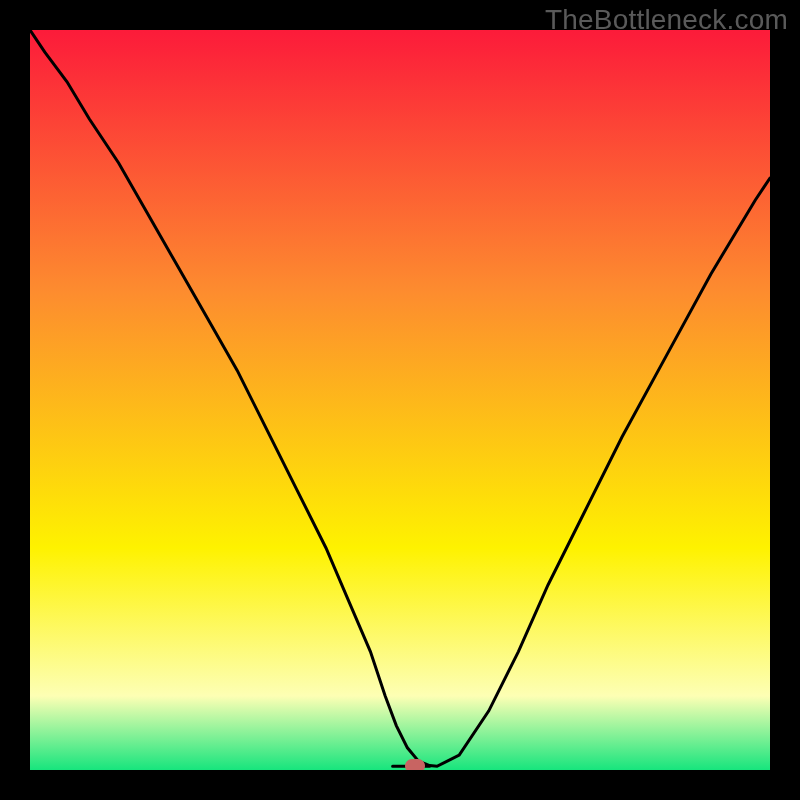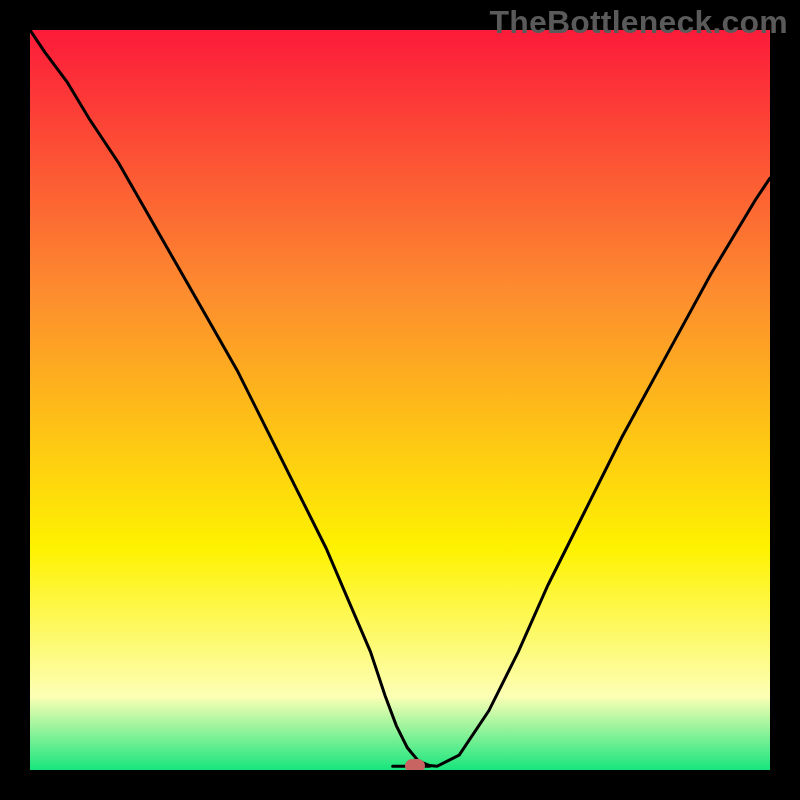--- a/index.html
+++ b/index.html
@@ -15,22 +15,22 @@
     position: relative;
     width: 800px;
     height: 800px;
     background: #000;
   }
   .watermark {
     position: absolute;
     top: 4px;
     right: 12px;
     color: #5a5a5a;
-    font-size: 32px;
-    font-weight: 700;
+    font-size: 28px;
+    font-weight: 400;
     letter-spacing: 0.2px;
     z-index: 10;
   }
   .plot {
     position: absolute;
     left: 30px;
     top: 30px;
     width: 740px;
     height: 740px;
     overflow: hidden;

